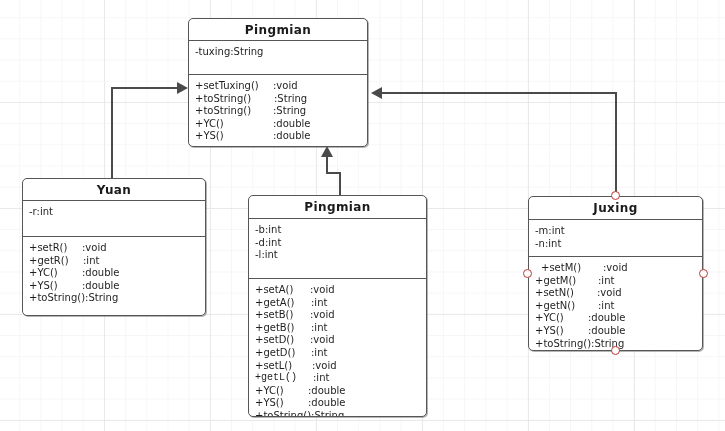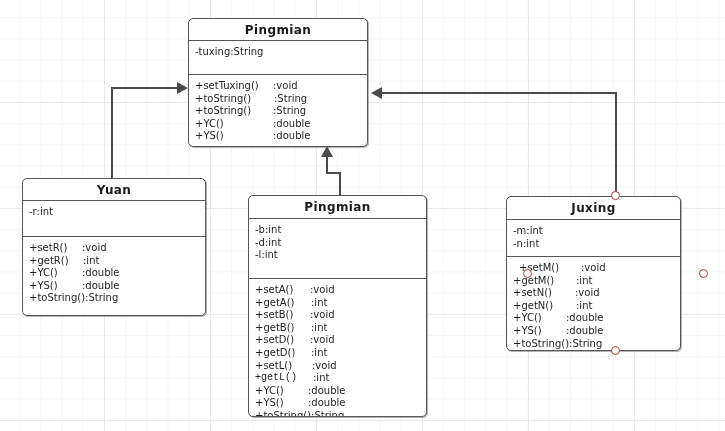--- a/index.html
+++ b/index.html
@@ -163,21 +163,21 @@
       <div class="row"><span class="nm" style="width:55px;">+setD()</span><span class="rt">:void</span></div>
       <div class="row"><span class="nm" style="width:56px;">+getD()</span><span class="rt">:int</span></div>
       <div class="row"><span class="nm" style="width:57px;">+setL()</span><span class="rt">:void</span></div>
       <div class="row"><span class="nm" style="width:58px;font-family:Liberation Mono, monospace;">+getL()</span><span class="rt">:int</span></div>
       <div class="row"><span class="nm" style="width:53px;">+YC()</span><span class="rt">:double</span></div>
       <div class="row"><span class="nm" style="width:53px;">+YS()</span><span class="rt">:double</span></div>
       <div class="row"><span class="nm">+toString()</span><span class="rt">:String</span></div>
     </div>
   </div>
 
-  <div class="uml-class" style="left:506px; top:196px; width:175px; height:155px;">
+  <div class="uml-class" style="left:528px; top:196px; width:175px; height:155px;">
     <div class="uml-title" style="height:23px;">Juxing</div>
     <div class="uml-attrs" style="height:37px;">
       <div class="row"><span class="nm">-m:int</span></div>
       <div class="row"><span class="nm">-n:int</span></div>
     </div>
     <div class="uml-ops">
       <div class="row"><span class="nm" style="width:62px;margin-left:6px;">+setM()</span><span class="rt">:void</span></div>
       <div class="row"><span class="nm" style="width:63px;">+getM()</span><span class="rt">:int</span></div>
       <div class="row"><span class="nm" style="width:62px;">+setN()</span><span class="rt">:void</span></div>
       <div class="row"><span class="nm" style="width:63px;">+getN()</span><span class="rt">:int</span></div>

